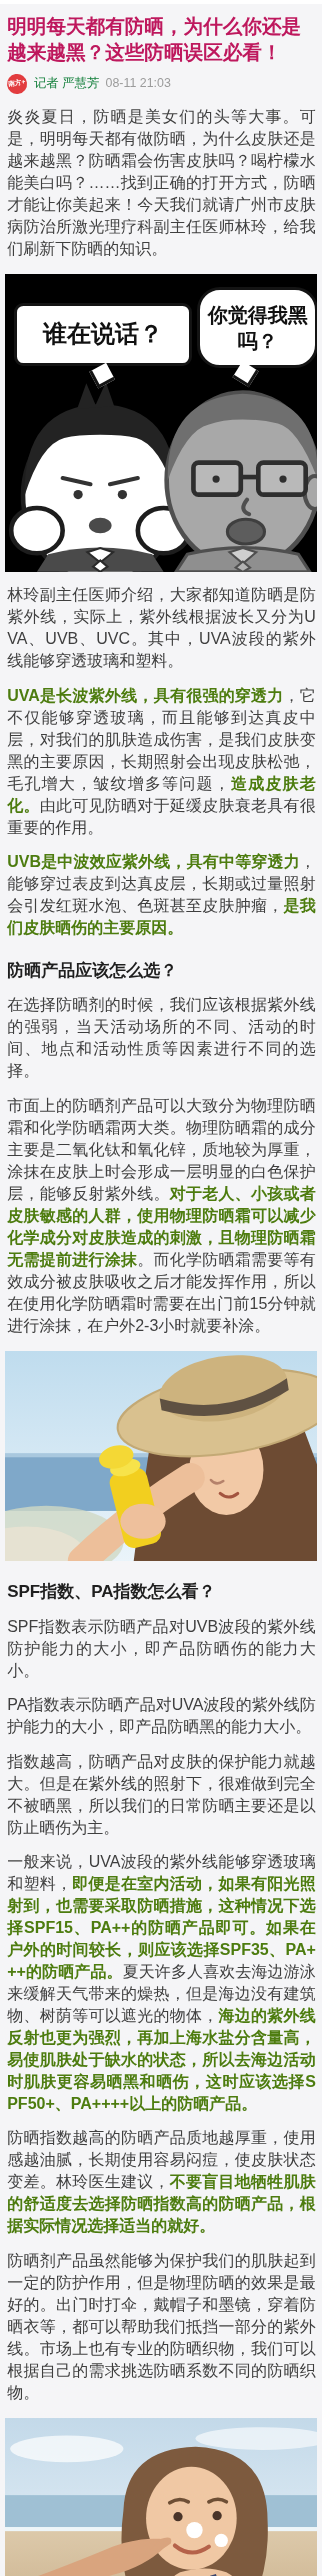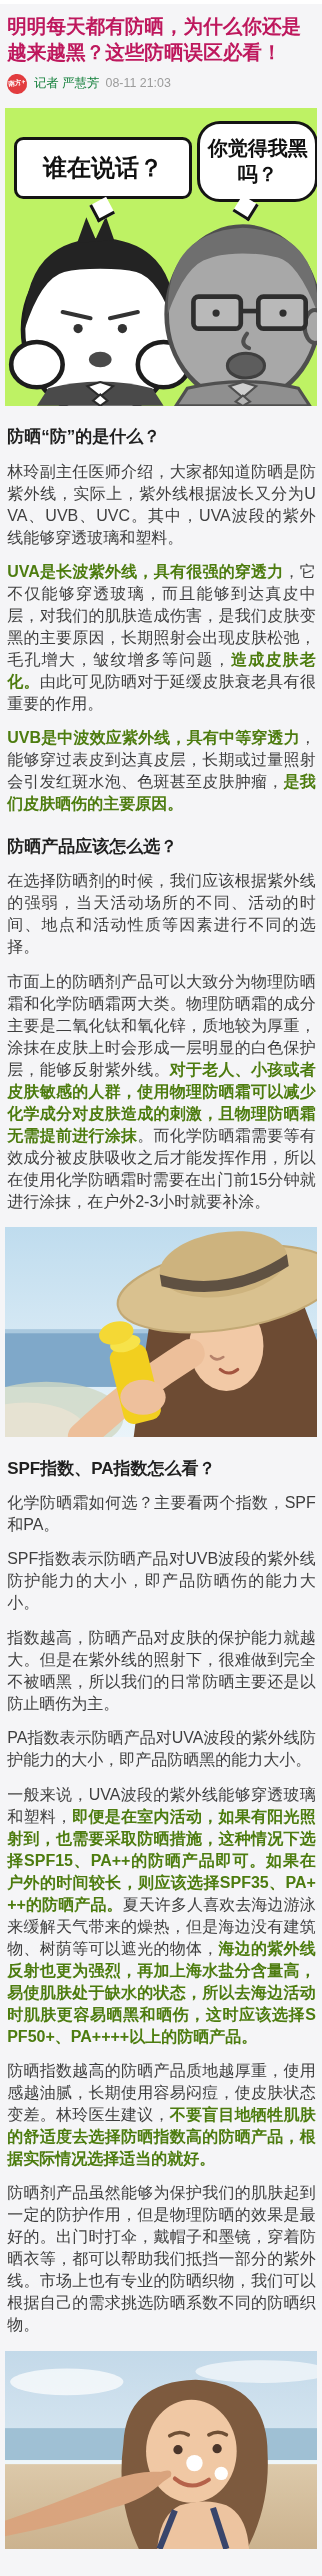--- a/index.html
+++ b/index.html
@@ -9,21 +9,21 @@
   .title{margin:9.3px 7.2px 0;font-size:19.6px;line-height:26px;font-weight:800;color:#be185d;}
   .byline{display:flex;align-items:center;margin:8.2px 7.2px 0;}
   .logo{width:19.6px;height:19.6px;border-radius:50%;background:#e23c3f;color:#fff;display:flex;align-items:center;justify-content:center;font-size:6.7px;font-weight:700;transform:rotate(-8deg);flex:0 0 auto;}
   .byline .who{margin-left:7.2px;font-size:12.4px;color:#15803d;}
   .byline .when{margin-left:6.2px;font-size:12.4px;color:#9b9b9b;}
   .para{margin:12.4px 7.2px 0;font-size:16px;line-height:22px;color:#3f3f3f;text-align:justify;word-break:break-all;}
   .para .b{font-weight:700;color:#4d7c0f;}
   .h2{margin:19.6px 7.2px 0;font-size:17px;line-height:23px;font-weight:800;color:#1f1f1f;}
   .fig{position:relative;margin:14.4px 5.2px 0;width:312px;overflow:hidden;}
   .fig svg{display:block;width:100%;height:100%;}
-  .comic{height:298px;background:#bef264;}
+  .comic{height:298px;background:#000000;}
   .comic svg{position:absolute;left:0;bottom:0;height:298px;}
   .bub{position:absolute;background:#fff;border:3.1px solid #141414;font-weight:800;color:#111;text-align:center;z-index:2;}
   .bub1{left:9.3px;top:29px;width:165px;padding:12.4px 3.1px;border-radius:9.3px;font-size:24px;}
   .bub2{left:192px;top:13.4px;width:109px;padding:11.3px 3.1px;border-radius:23px;font-size:20px;line-height:1.3;}
   .tail{position:absolute;width:15.5px;height:15.5px;background:#fff;z-index:3;}
   .tail1{left:88px;top:92px;border-right:3.1px solid #141414;border-bottom:3.1px solid #141414;transform:rotate(62deg);}
   .tail2{left:231px;top:91px;border-left:3.1px solid #141414;border-bottom:3.1px solid #141414;transform:rotate(-58deg);}
   .photo1{height:210px;}
   .photo2{height:198px;}
 </style>
@@ -36,20 +36,21 @@
   <h1 class="title">明明每天都有防晒，为什么你还是越来越黑？这些防晒误区必看！</h1>
 
   <div class="byline">
     <span class="logo">
         <span>南方+</span>
       </span>
     <span class="who">记者 严慧芳</span>
     <span class="when">08-11 21:03</span>
   </div>
 
+  <p class="para"><span>炎炎夏日，防晒是美女们的头等大事。可是，明明每天都有做防晒，为什么皮肤还是越来越黑？防晒霜会伤害皮肤吗？喝柠檬水能美白吗？……找到正确的打开方式，防晒才能让你美起来！今天我们就请广州市皮肤病防治所激光理疗科副主任医师林玲，给我们刷新下防晒的知识。</span></p>
 
   <div class="fig comic">
     <div class="bub bub1">谁在说话？</div>
     <i class="tail tail1"></i>
     <div class="bub bub2">你觉得我黑吗？</div>
     <i class="tail tail2"></i>
     <svg viewBox="0 0 606 578">
 
       <ellipse cx="185" cy="430" rx="150" ry="168" fill="#ffffff" stroke="#1d1d1d" stroke-width="9"></ellipse>
       <path d="M38,430 Q35,258 185,252 Q335,258 332,430 Q300,330 255,318 Q230,312 185,312 Q140,312 115,318 Q70,330 38,430 Z" fill="#232323"></path>
@@ -74,21 +75,20 @@
       <circle cx="410" cy="398" r="7" fill="#2f2f2f"></circle>
         <circle cx="540" cy="398" r="7" fill="#2f2f2f"></circle>
       <path d="M470,438 q-16,20 4,28" stroke="#4f4f4f" stroke-width="8" fill="none" stroke-linecap="round"></path>
       <ellipse cx="468" cy="500" rx="36" ry="24" fill="#5d5d5d" stroke="#3f3f3f" stroke-width="6"></ellipse>
       <path d="M332,578 L354,544 Q462,518 570,544 L592,578 Z" fill="#8f8f8f" stroke="#4f4f4f" stroke-width="6"></path>
       <path d="M436,540 L462,562 L488,540 L462,532 Z" fill="#cfcfcf" stroke="#4f4f4f" stroke-width="4"></path>
       <path d="M462,558 L448,570 L462,578 L476,570 Z" fill="#b3b3b3" stroke="#4f4f4f" stroke-width="4"></path>
     </svg>
   </div>
 
-  <h2 class="h2">防晒“防”的是什么？</h2>
   <p class="para"><span>林玲副主任医师介绍，大家都知道防晒是防紫外线，实际上，紫外线根据波长又分为UVA、UVB、UVC。其中，UVA波段的紫外线能够穿透玻璃和塑料。</span></p>
   <p class="para"><span class="b">UVA是长波紫外线，具有很强的穿透力</span><span>，它不仅能够穿透玻璃，而且能够到达真皮中层，对我们的肌肤造成伤害，是我们皮肤变黑的主要原因，长期照射会出现皮肤松弛，毛孔增大，皱纹增多等问题，</span><span class="b">造成皮肤老化。</span><span>由此可见防晒对于延缓皮肤衰老具有很重要的作用。</span></p>
   <p class="para"><span class="b">UVB是中波效应紫外线，具有中等穿透力</span><span>，能够穿过表皮到达真皮层，长期或过量照射会引发红斑水泡、色斑甚至皮肤肿瘤，</span><span class="b">是我们皮肤晒伤的主要原因。</span></p>
 
   <h2 class="h2">防晒产品应该怎么选？</h2>
   <p class="para"><span>在选择防晒剂的时候，我们应该根据紫外线的强弱，当天活动场所的不同、活动的时间、地点和活动性质等因素进行不同的选择。</span></p>
   <p class="para"><span>市面上的防晒剂产品可以大致分为物理防晒霜和化学防晒霜两大类。物理防晒霜的成分主要是二氧化钛和氧化锌，质地较为厚重，涂抹在皮肤上时会形成一层明显的白色保护层，能够反射紫外线。</span><span class="b">对于老人、小孩或者皮肤敏感的人群，使用物理防晒霜可以减少化学成分对皮肤造成的刺激，且物理防晒霜无需提前进行涂抹</span><span>。而化学防晒霜需要等有效成分被皮肤吸收之后才能发挥作用，所以在使用化学防晒霜时需要在出门前15分钟就进行涂抹，在户外2-3小时就要补涂。</span></p>
 
   <div class="fig photo1">
     <svg viewBox="0 0 606 407" preserveAspectRatio="none">
@@ -116,24 +116,23 @@
       <g transform="rotate(-14 250 300)">
         <rect x="215" y="230" width="74" height="150" rx="20" fill="#f2cf1f"></rect>
         <ellipse cx="252" cy="224" rx="30" ry="16" fill="#f7e34a"></ellipse>
         <ellipse cx="240" cy="200" rx="34" ry="22" fill="#f4d835"></ellipse>
       </g>
       <ellipse cx="268" cy="330" rx="44" ry="34" fill="#eec09c"></ellipse>
     </svg>
   </div>
 
   <h2 class="h2">SPF指数、PA指数怎么看？</h2>
-  <p class="para"><span>化学防晒霜如何选？主要看两个指数，SPF和PA。</span></p>
   <p class="para"><span>SPF指数表示防晒产品对UVB波段的紫外线防护能力的大小，即产品防晒伤的能力大小。</span></p>
+  <p class="para"><span>PA指数表示防晒产品对UVA波段的紫外线防护能力的大小，即产品防晒黑的能力大小。</span></p>
   <p class="para"><span>指数越高，防晒产品对皮肤的保护能力就越大。但是在紫外线的照射下，很难做到完全不被晒黑，所以我们的日常防晒主要还是以防止晒伤为主。</span></p>
-  <p class="para"><span>PA指数表示防晒产品对UVA波段的紫外线防护能力的大小，即产品防晒黑的能力大小。</span></p>
   <p class="para"><span>一般来说，UVA波段的紫外线能够穿透玻璃和塑料，</span><span class="b">即便是在室内活动，如果有阳光照射到，也需要采取防晒措施，这种情况下选择SPF15、PA++的防晒产品即可。如果在户外的时间较长，则应该选择SPF35、PA+++的防晒产品。</span><span>夏天许多人喜欢去海边游泳来缓解天气带来的燥热，但是海边没有建筑物、树荫等可以遮光的物体，</span><span class="b">海边的紫外线反射也更为强烈，再加上海水盐分含量高，易使肌肤处于缺水的状态，所以去海边活动时肌肤更容易晒黑和晒伤，这时应该选择SPF50+、PA++++以上的防晒产品。</span></p>
   <p class="para"><span>防晒指数越高的防晒产品质地越厚重，使用感越油腻，长期使用容易闷痘，使皮肤状态变差。林玲医生建议，</span><span class="b">不要盲目地牺牲肌肤的舒适度去选择防晒指数高的防晒产品，根据实际情况选择适当的就好。</span></p>
   <p class="para"><span>防晒剂产品虽然能够为保护我们的肌肤起到一定的防护作用，但是物理防晒的效果是最好的。出门时打伞，戴帽子和墨镜，穿着防晒衣等，都可以帮助我们抵挡一部分的紫外线。市场上也有专业的防晒织物，我们可以根据自己的需求挑选防晒系数不同的防晒织物。</span></p>
 
   <div class="fig photo2">
     <svg viewBox="0 0 606 385" preserveAspectRatio="none">
       <defs>
         <linearGradient id="sky2" x1="0" y1="0" x2="0" y2="1">
           <stop offset="0" stop-color="#c3d9e9"></stop>
             <stop offset="1" stop-color="#ecf4f9"></stop>

